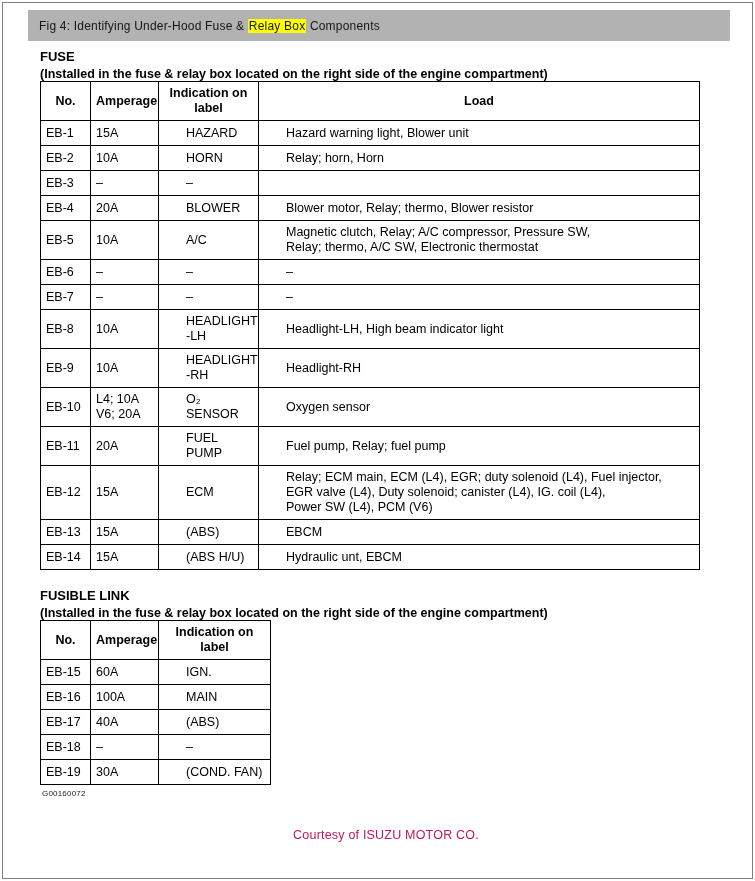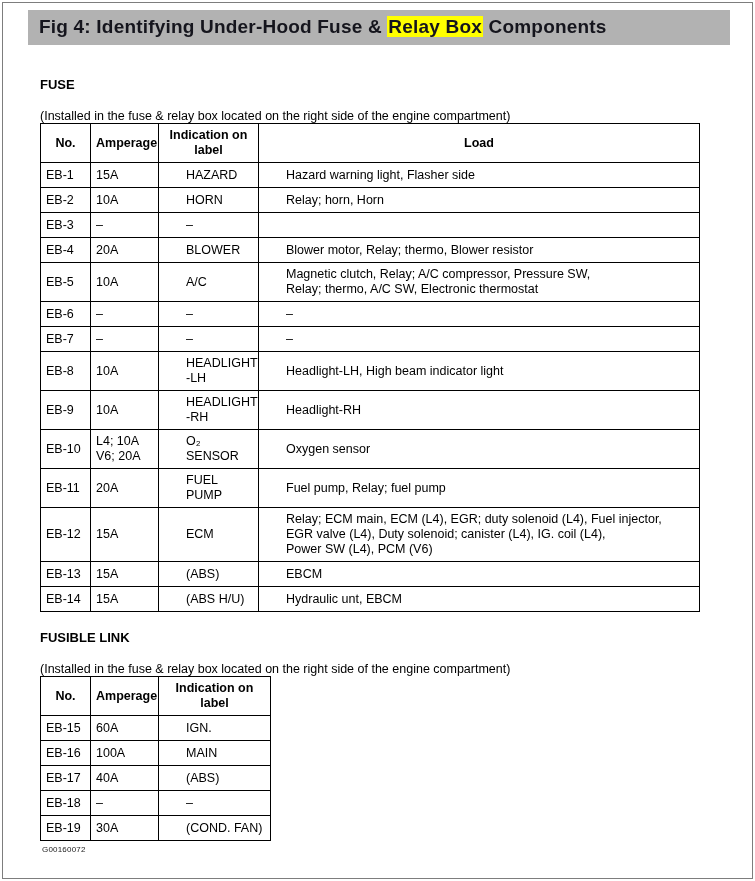--- a/index.html
+++ b/index.html
@@ -17,41 +17,40 @@
     border: 1px solid #7d7d7d;
     background: #ffffff;
     overflow: hidden;
   }
   .title-bar {
     margin: 7px 22px 0 25px;
     background: #b2b2b2;
     padding: 6px 10px 7px 11px;
   }
   .title-text {
-    font-size: 19px;
+    font-size: 12px;
     color: #15151d;
     letter-spacing: 0.2px;
     white-space: nowrap;
-    font-weight: bold;
   }
   .hl {
     background: #ffff00;
     color: #15151d;
     padding: 0 1px;
   }
   .content { padding-left: 37px; padding-right: 20px; }
   .section-heading {
-    margin-top: 32px;
+    margin-top: 8px;
     font-size: 13px;
     font-weight: bold;
   }
   .section-subtitle {
-    margin-top: 17px;
+    margin-top: 3px;
     font-size: 12.5px;
-    font-weight: normal;
+    font-weight: bold;
   }
   table {
     border-collapse: collapse;
     table-layout: fixed;
   }
   .fuse-table  { width: 660px; }
   .link-table  { width: 231px; }
   th, td {
     border: 1px solid #000;
     font-size: 12.5px;
@@ -106,21 +105,21 @@
           <th class="col-ind">Indication on
 label</th>
           <th class="col-load">Load</th>
         </tr>
       </thead>
       <tbody>
         <tr>
           <td class="c-no">EB-1</td>
           <td class="c-amp">15A</td>
           <td class="c-ind">HAZARD</td>
-          <td class="c-load">Hazard warning light, Flasher side</td>
+          <td class="c-load">Hazard warning light, Blower unit</td>
         </tr>
         <tr>
           <td class="c-no">EB-2</td>
           <td class="c-amp">10A</td>
           <td class="c-ind">HORN</td>
           <td class="c-load">Relay; horn, Horn</td>
         </tr>
         <tr>
           <td class="c-no">EB-3</td>
           <td class="c-amp">–</td>

